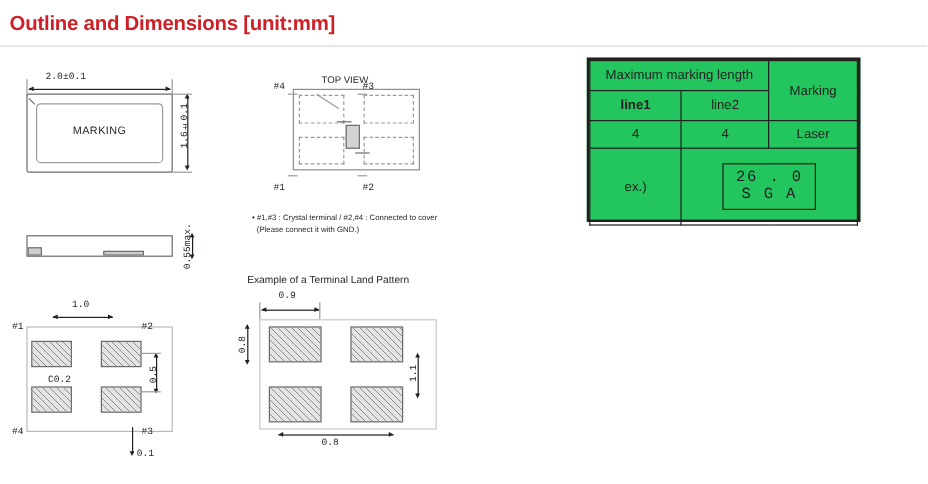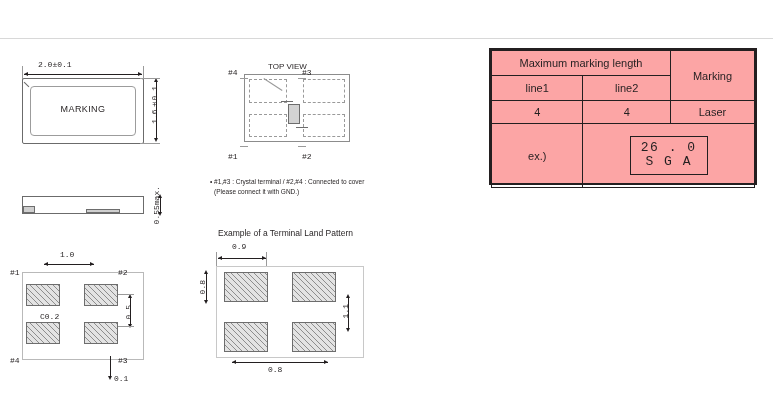--- a/index.html
+++ b/index.html
@@ -74,22 +74,22 @@
   
   #topview-box{
     position:absolute;left:244px;top:74px;width:106px;height:68px;
     border:1px solid #8c8c8c;box-sizing:border-box;
   }
   .dash{position:absolute;border:1px dashed #9a9a9a;box-sizing:border-box;background:#ffffff;}
   .xtal{position:absolute;background:#d3d3d3;border:1px solid #6d6d6d;box-sizing:border-box;}
 
   
   #table-wrap{
-    position:absolute;left:489px;top:48px;width:268px;height:137px;
-    border:2px solid #231f20;box-sizing:border-box;background:#fca5a5;
+    position:absolute;left:489px;top:48px;width:228px;height:137px;
+    border:2px solid #231f20;box-sizing:border-box;background:#22c55e;
   }
   table.mk{border-collapse:collapse;width:100%;height:100%;}
   table.mk td{
     border:1px solid #231f20;
     text-align:center;
     font-size:11px;
     padding:0;
   }
   .ex-cell{font-size:11px;}
   #ex-box{
@@ -97,27 +97,28 @@
     padding:4px 10px 5px 10px;
     font-family:"Liberation Mono", monospace;
     font-size:13px;line-height:14px;letter-spacing:1.5px;
     text-align:center;
   }
 
   
   #note1{position:absolute;left:210px;top:178px;font-size:6.5px;color:#231f20;white-space:nowrap;}
   #note2{position:absolute;left:214px;top:188px;font-size:6.5px;color:#231f20;white-space:nowrap;}
   #topview-label{position:absolute;left:268px;top:62px;font-size:8px;}
-  #lp2-label{position:absolute;left:218px;top:228px;font-size:8.5px;}
+  #lp2-label{position:absolute;left:206px;top:228px;font-size:8.5px;}
 </style>
 </head>
 <body>
 
 <div class="page">
 
+  <div id="title">Outline and Dimensions [unit:mm]</div>
   <div id="title-rule"></div>
 
   <div>
 
     <div class="lbl" style="left:38px;top:60px;">2.0±0.1</div>
     <div class="dim-h" style="left:24px;top:74px;width:118px;"></div>
     <div class="arrow arr-l" style="left:24px;top:71.5px;"></div>
     <div class="arrow arr-r" style="left:138px;top:71.5px;"></div>
     <div class="ext" style="left:22px;top:66px;width:1px;height:14px;"></div>
     <div class="ext" style="left:143px;top:66px;width:1px;height:14px;"></div>
@@ -240,21 +241,21 @@
   </div>
 
   <div id="table-wrap">
     <table class="mk">
       <tbody>
           <tr>
         <td colspan="2" style="height:24px;">Maximum marking length</td>
         <td rowspan="2" style="width:84px;">Marking</td>
       </tr>
       <tr>
-        <td style="height:24px;width:92px;">line1</td>
+        <td style="height:24px;width:92px;font-weight:bold;">line1</td>
         <td style="width:88px;">line2</td>
       </tr>
       <tr>
         <td style="height:22px;">4</td>
         <td>4</td>
         <td>Laser</td>
       </tr>
       <tr>
         <td class="ex-cell" style="height:63px;">ex.)</td>
         <td colspan="2">

